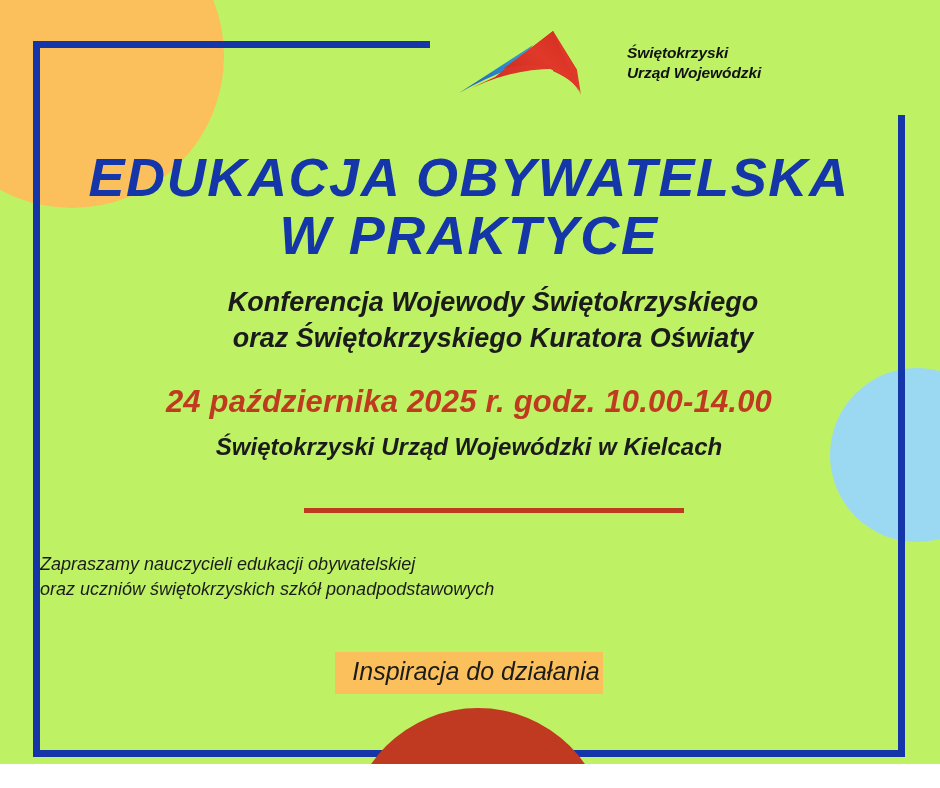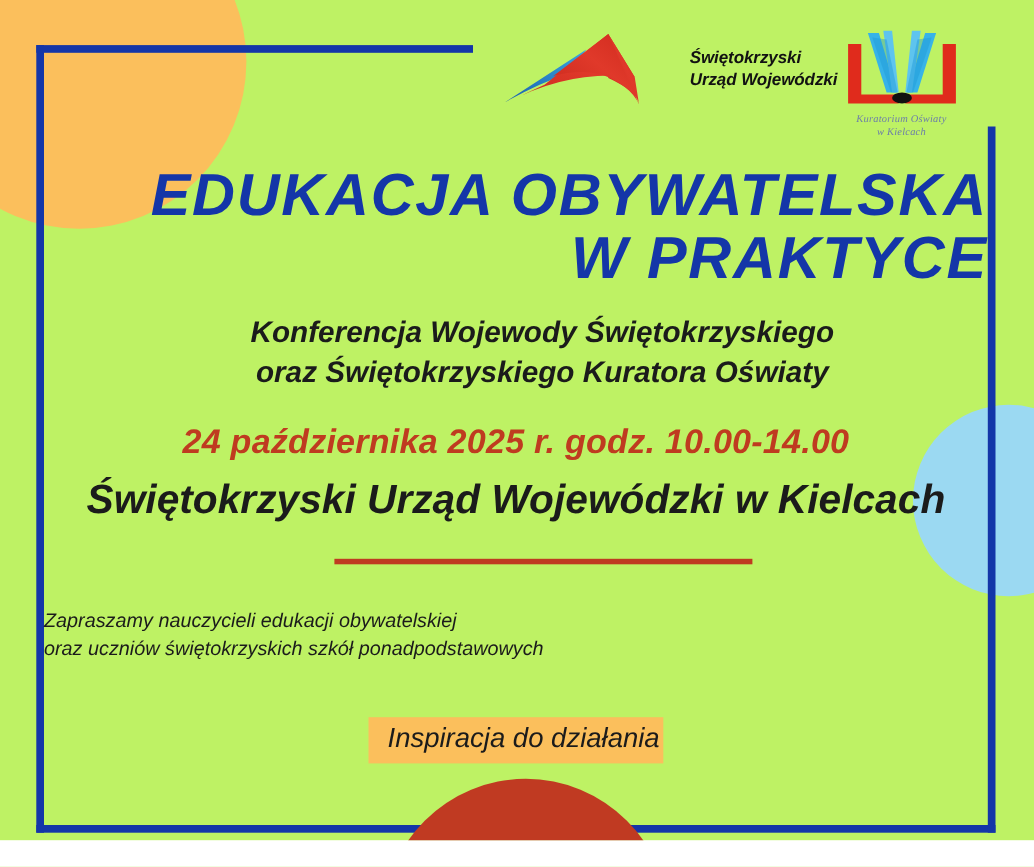--- a/index.html
+++ b/index.html
@@ -127,21 +127,21 @@
     position: absolute;
     left: 0;
     top: 148px;
     width: 858px;
     font-family: "Liberation Sans Narrow", "Liberation Sans", sans-serif;
     font-size: 54px;
     font-weight: bold;
     color: #1436a8;
     line-height: 1.08;
     letter-spacing: 1.6px;
-    text-align: right;
+    text-align: center;
     white-space: pre-line;
   }
 
   .subtitle {
     position: absolute;
     left: 0;
     top: 285px;
     width: 858px;
     font-family: "Liberation Sans", sans-serif;
     font-size: 27px;
@@ -164,21 +164,21 @@
     color: #bf3b20;
     letter-spacing: 0.2px;
   }
 
   .venue-line {
     position: absolute;
     left: 0;
     top: 433px;
     width: 858px;
     font-family: "Liberation Sans", sans-serif;
-    font-size: 37px;
+    font-size: 24px;
     font-weight: bold;
     color: #1b1b1b;
     text-align: center;
   }
 
   .divider {
     position: absolute;
     left: 264px;
     top: 508px;
     width: 380px;
@@ -249,41 +249,20 @@
         <path d="M6 66 Q70 34 122 42 L96 4 Z" fill="url(#gred)" opacity="0"></path>
         <path d="M98 4 L40 50 Q18 60 5 67 Q62 36 122 43 Z" fill="url(#gred)"></path>
         <path d="M98 4 L122 43 L126 68 Q124 56 98 44 Z" fill="url(#gred)"></path>
         <path d="M98 4 L126 68 Q118 50 90 40 Q70 36 48 42 Z" fill="url(#gred)"></path>
       </svg>
     </span>
     <span class="logo-wojewodzki-text">Świętokrzyski
 Urząd Wojewódzki</span>
   </div>
 
-  <div class="logo-kuratorium">
-    <span>
-      <svg class="logo-kuratorium-mark" viewBox="0 0 110 78" xmlns="http://www.w3.org/2000/svg">
-
-        <path d="M6 16 H18 V62 H52 V70 H6 Z" fill="#e02b1c"></path>
-        <path d="M104 16 H92 V62 H58 V70 H104 Z" fill="#e02b1c"></path>
-
-        <path d="M24 6 H34 L50 60 H41 Z" fill="#37b3e8"></path>
-        <path d="M38 4 H46 L52 60 H46 Z" fill="#5ec4ee"></path>
-        <path d="M28 10 L41 12 L51 60 H45 Z" fill="#1e9ad6" opacity="0.45"></path>
-
-        <path d="M86 6 H76 L60 60 H69 Z" fill="#37b3e8"></path>
-        <path d="M72 4 H64 L58 60 H64 Z" fill="#5ec4ee"></path>
-        <path d="M82 10 L69 12 L59 60 H65 Z" fill="#1e9ad6" opacity="0.45"></path>
-
-        <ellipse cx="55" cy="65" rx="9" ry="5" fill="#111111"></ellipse>
-      </svg>
-    </span>
-    <div class="logo-kuratorium-text">Kuratorium Oświaty
-w Kielcach</div>
-  </div>
 
   <div class="content">
     <div class="title">EDUKACJA OBYWATELSKA
 W PRAKTYCE</div>
     <div class="subtitle">Konferencja Wojewody Świętokrzyskiego
 oraz Świętokrzyskiego Kuratora Oświaty</div>
     <div class="date-line">24 października 2025 r. godz. 10.00-14.00</div>
     <div class="venue-line">Świętokrzyski Urząd Wojewódzki w Kielcach</div>
     <div class="divider"></div>
     <div class="invite">Zapraszamy nauczycieli edukacji obywatelskiej

